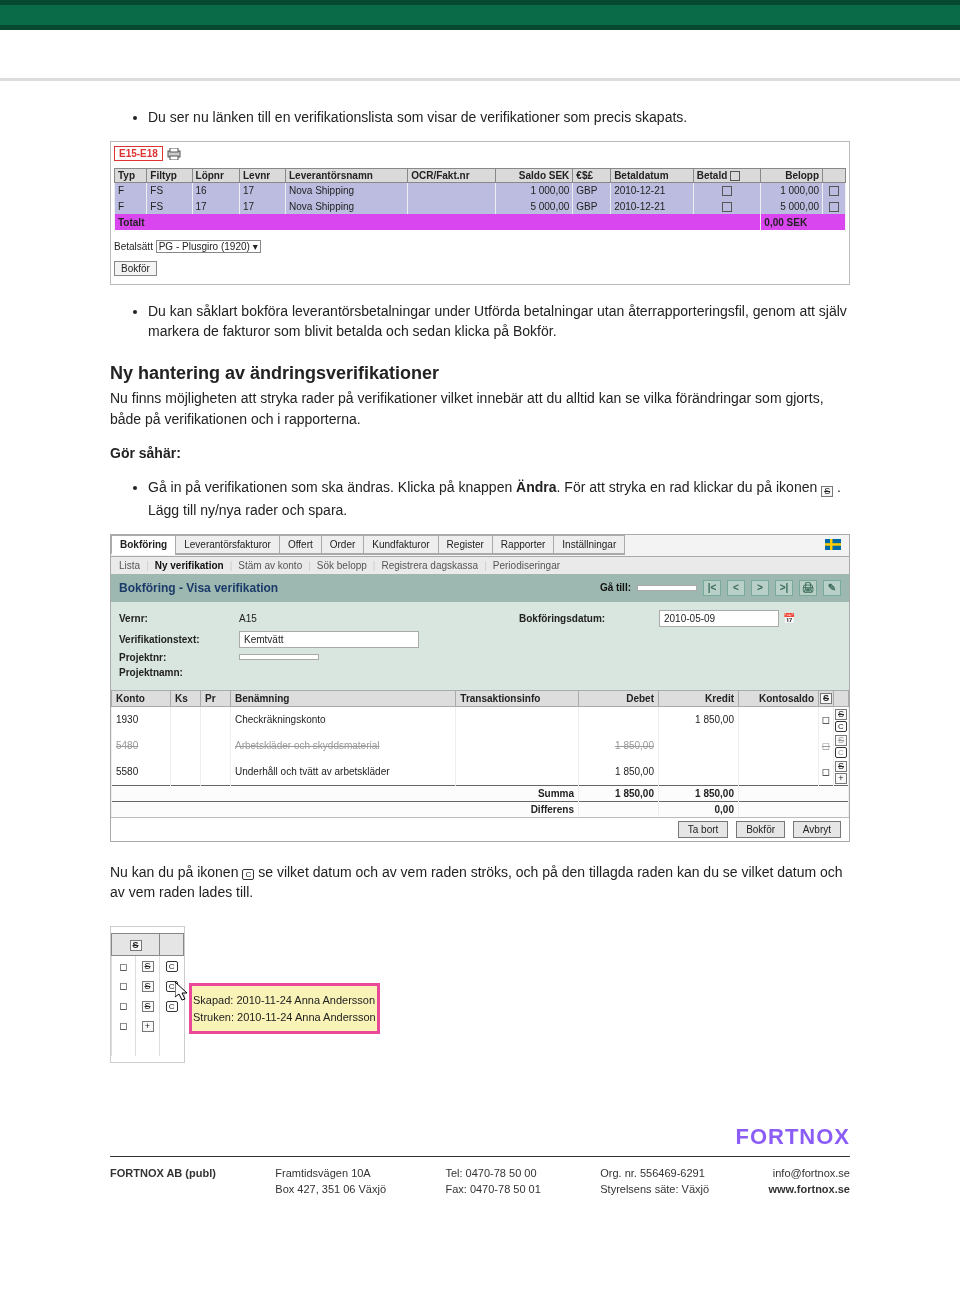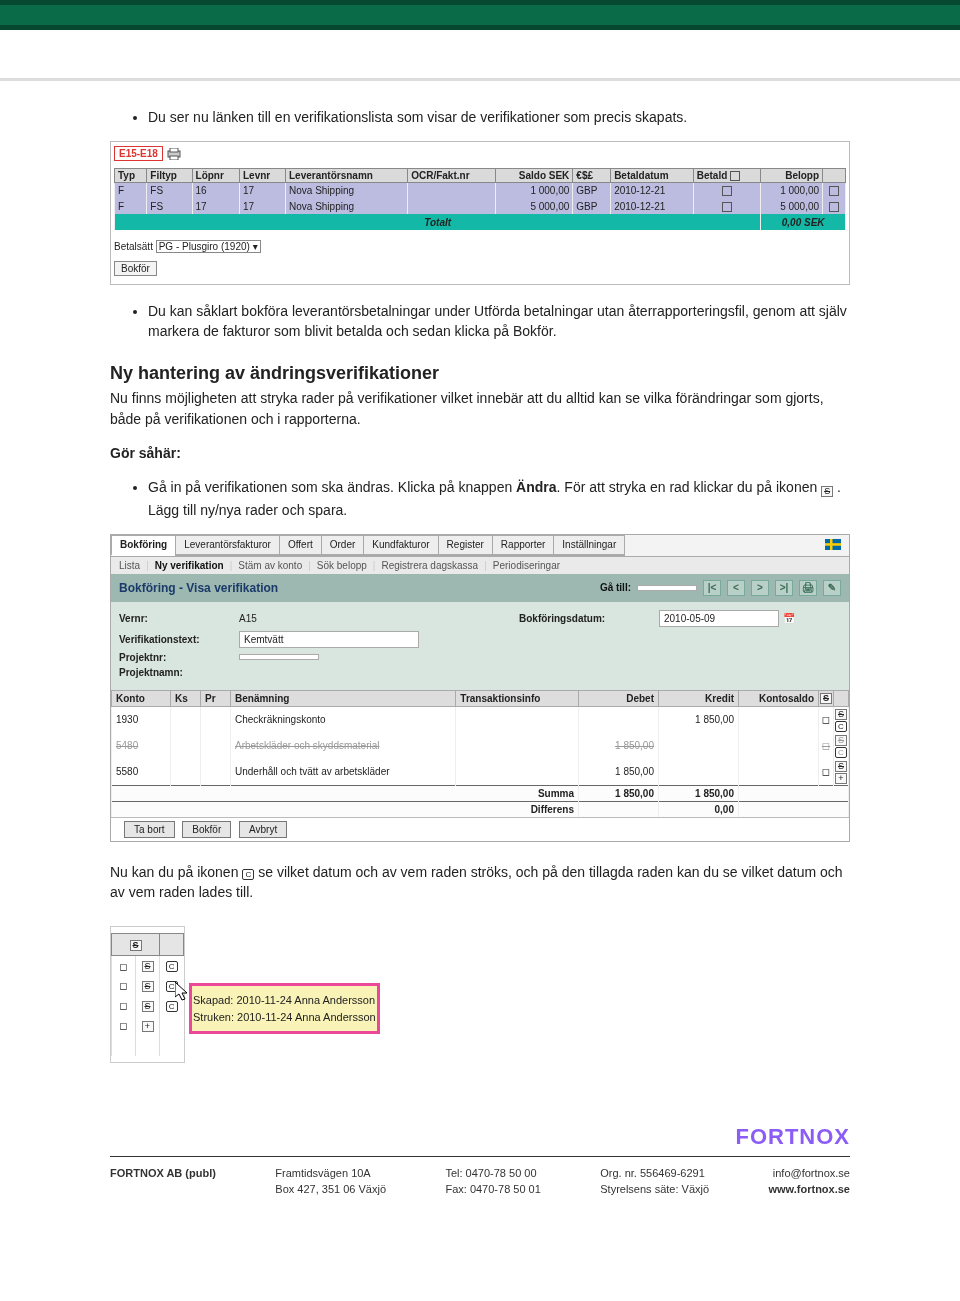--- a/index.html
+++ b/index.html
@@ -9,30 +9,30 @@
   .page { padding: 20px 110px 40px 110px; }
   ul.bullets { list-style: disc; padding-left: 38px; margin: 6px 0 14px 0; }
   ul.bullets li { font-size: 14px; line-height: 1.45; margin-bottom: 10px; }
   .screenshot1 { border: 1px solid #bbb; padding: 4px 3px 8px 3px; background: #fff; font-size: 10px; }
   .link-chip { display: inline-block; border: 1px solid #d33; color: #d33; font-weight: bold; font-size: 10px; padding: 1px 4px; }
   .print-icon { display: inline-block; vertical-align: middle; }
   .tbl1 { width: 100%; border-collapse: collapse; font-size: 10px; margin-top: 6px; }
   .tbl1 th { background: #dadada; border: 1px solid #888; padding: 1px 3px; text-align: left; font-weight: bold; }
   .tbl1 td { padding: 2px 3px; background: #bcbce0; border-left: 1px solid #eee; border-right: 1px solid #eee; }
   .tbl1 td.num, .tbl1 th.num { text-align: right; }
-  .tbl1 tr.total td { background: #14b8a6; font-weight: bold; text-align: center; padding-top: 3px; font-style: italic; }
+  .tbl1 tr.total td { background: #d946ef; font-weight: bold; text-align: left; padding-top: 3px; }
   .check-tiny { width: 10px; height: 10px; border: 1px solid #555; display: inline-block; vertical-align: middle; }
   .betalsatt-row { margin-top: 10px; font-size: 10px; }
   .select1 { border: 1px solid #888; font-size: 10px; padding: 0 2px; display: inline-block; background: #fff; }
   .btn-mini { border: 1px solid #888; background: #f4f4f4; font-size: 10px; padding: 1px 6px; margin-top: 8px; display: inline-block; }
   h3.sub { font-size: 18px; font-weight: bold; margin: 22px 0 4px 0; }
   p.para { font-size: 14px; line-height: 1.45; margin-bottom: 14px; }
   .inline-icon { display: inline-block; vertical-align: -2px; }
   .screenshot2 { border: 1px solid #aaa; background: #fff; font-size: 10px; margin-top: 8px; }
-  .tabs-top { background: #f3f3f3; border-bottom: 1px solid #aaa; display: flex; }
+  .tabs-top { background: #f3f3f3; border-bottom: 1px solid #aaa; display: flex; align-items: center; }
   .tabs-top .tab { padding: 3px 8px; border: 1px solid #aaa; border-bottom: 2px solid #aaa; background: #eee; font-size: 10px; margin-right: -1px; }
   .tabs-top .tab.active { background: #fff; border-bottom: 2px solid #fff; font-weight: bold; }
   .flag { margin-left: auto; padding: 4px 8px; }
   .subtabs { background: #eaeaea; padding: 3px 8px; font-size: 10px; display: flex; gap: 6px; align-items: center; color: #555; }
   .subtabs .sep { color: #ccc; }
   .subtabs .cur { font-weight: bold; color: #111; }
   .titlebar { background: #9db8b0; padding: 6px 8px; display: flex; align-items: center; color: #1a3a6a; font-weight: bold; font-size: 12px; }
   .titlebar .right { margin-left: auto; color: #111; font-weight: bold; font-size: 10px; display: flex; align-items: center; gap: 6px; }
   .nav-btn { width: 18px; height: 16px; background: #b8d0c8; border: 1px solid #7a9; display: inline-block; text-align: center; line-height: 14px; color: #3b6b58; }
   .form-area { background: #d9e5df; padding: 8px; font-size: 10px; }
@@ -43,21 +43,21 @@
   .inp { border: 1px solid #aaa; background: #fff; padding: 2px 4px; min-width: 120px; display: inline-block; font-size: 10px; }
   .tbl2 { width: 100%; border-collapse: collapse; font-size: 10px; }
   .tbl2 th { background: #ddd; border: 1px solid #aaa; padding: 2px 4px; text-align: left; font-weight: bold; }
   .tbl2 th.num, .tbl2 td.num { text-align: right; }
   .tbl2 td { padding: 2px 4px; border-left: 1px solid #eee; border-right: 1px solid #eee; background: #fff; }
   .tbl2 tr.struck td { color: #999; text-decoration: line-through; }
   .tbl2 .ico-cell { width: 14px; text-align: center; padding: 1px; }
   .s-ico { display: inline-block; border: 1px solid #777; width: 12px; height: 11px; text-align: center; line-height: 9px; font-size: 9px; background: #f8f8f8; }
   .s-struck { text-decoration: line-through; }
   .tbl2 tr.sum td { font-weight: bold; background: #fcfcfc; border-top: 1px solid #666; }
-  .btn-bar { text-align: left; padding: 6px 8px; border-top: 1px solid #bbb; }
+  .btn-bar { text-align: right; padding: 6px 8px; border-top: 1px solid #bbb; }
   .btn2 { border: 1px solid #777; background: #e6e6e6; font-size: 10px; padding: 2px 9px; margin-left: 5px; }
   .screenshot3 { margin-top: 10px; border: 1px solid #ccc; display: inline-block; background: #fff; position: relative; padding: 6px 0; }
   .tbl3 { border-collapse: collapse; font-size: 10px; }
   .tbl3 td { width: 24px; height: 20px; border-left: 1px solid #ddd; text-align: center; vertical-align: middle; }
   .tbl3 th { height: 22px; border: 1px solid #888; background: #e5e5e5; }
   .cursor-sm { position: absolute; pointer-events: none; }
   .tooltip-box { position: absolute; left: 78px; top: 56px; border: 3px solid #ec4899; background: #faf3b8; padding: 6px 1px; font-size: 11px; line-height: 1.5; white-space: nowrap; }
   .c-icon { display:inline-block; border:1px solid #333; border-radius:2px; width:12px; height:11px; font-size:8px; text-align:center; line-height:9px; }
   .footer { padding: 18px 110px 30px 110px; }
   .logo-row { text-align: right; margin-bottom: 6px; }

